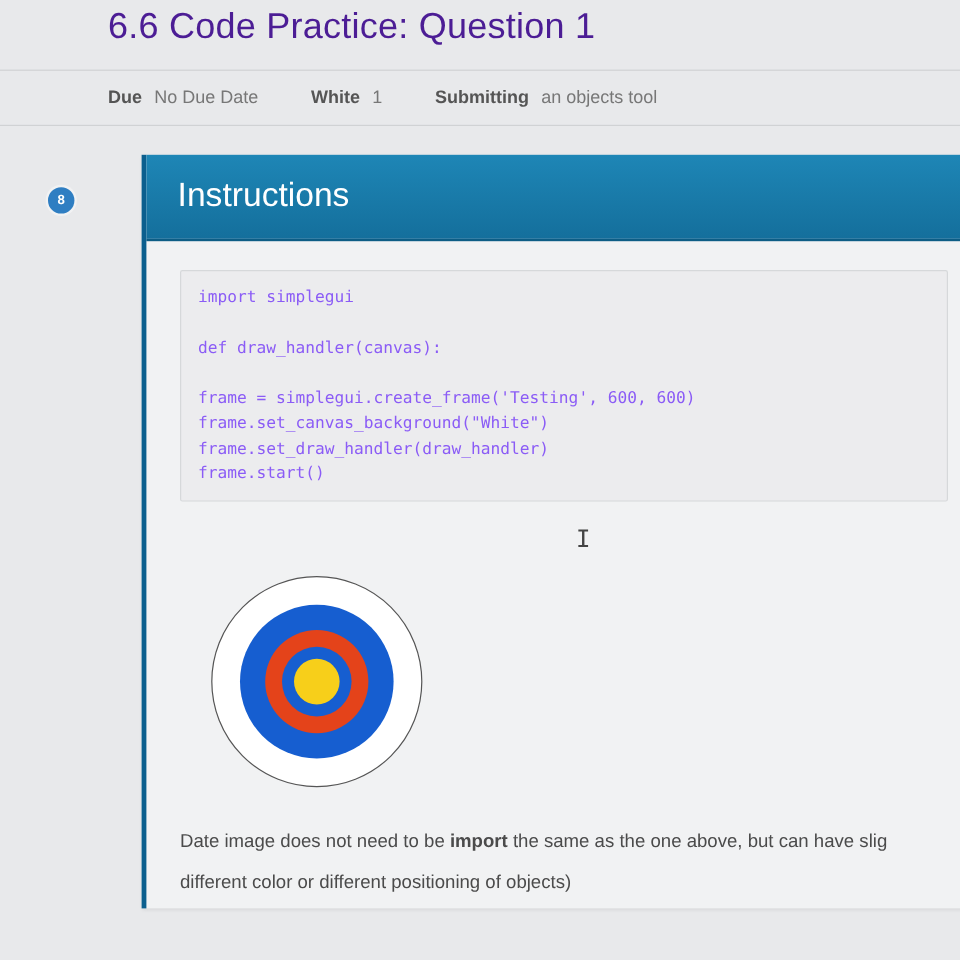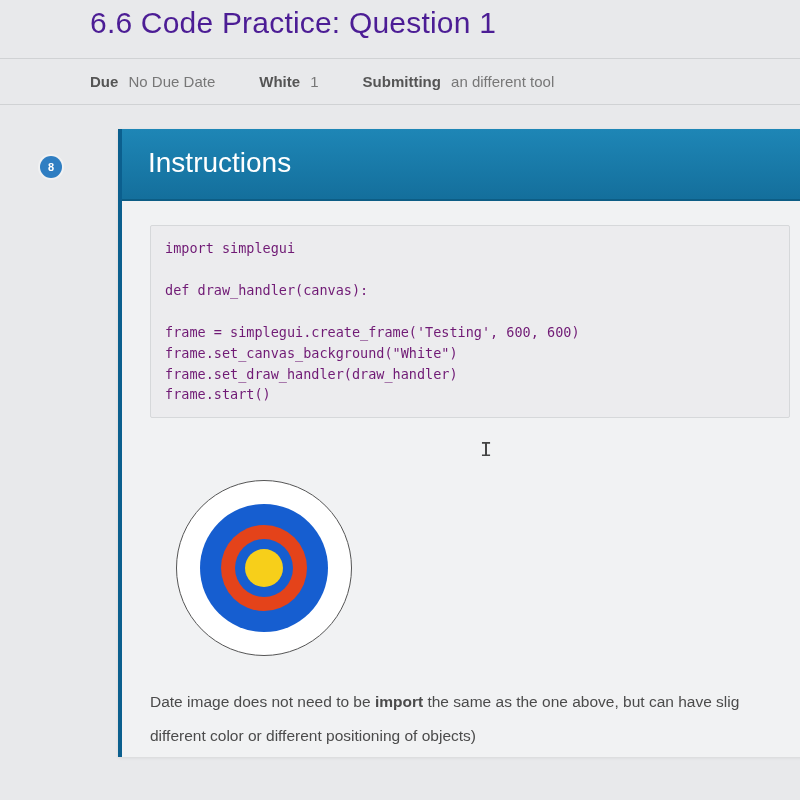--- a/index.html
+++ b/index.html
@@ -80,21 +80,21 @@
     }
     .intro { margin-bottom: 16px; }
 
     .code-block {
       background: #ececee;
       border: 1px solid #d6d8da;
       border-radius: 2px;
       padding: 12px 14px;
       font-family: "Consolas", "Menlo", monospace;
       font-size: 13.5px;
-      color: #701a75;
+      color: #8b5cf6;
       white-space: pre;
       line-height: 1.55;
       margin-bottom: 20px;
       overflow: hidden;
     }
 
     .para { margin-bottom: 10px; white-space: nowrap; }
 
     .cursor-mark {
       font-family: monospace;
@@ -140,21 +140,21 @@
     <span>
       <span class="meta-label">Due</span>
       <span class="meta-value">No Due Date</span>
     </span>
     <span>
       <span class="meta-label">White</span>
       <span class="meta-value">1</span>
     </span>
     <span>
       <span class="meta-label">Submitting</span>
-      <span class="meta-value">an different tool</span>
+      <span class="meta-value">an objects tool</span>
     </span>
   </div>
 
   <div class="badge">8</div>
 
   <div class="panel">
     <div class="panel-header">Instructions</div>
     <div class="panel-body">
 
 

